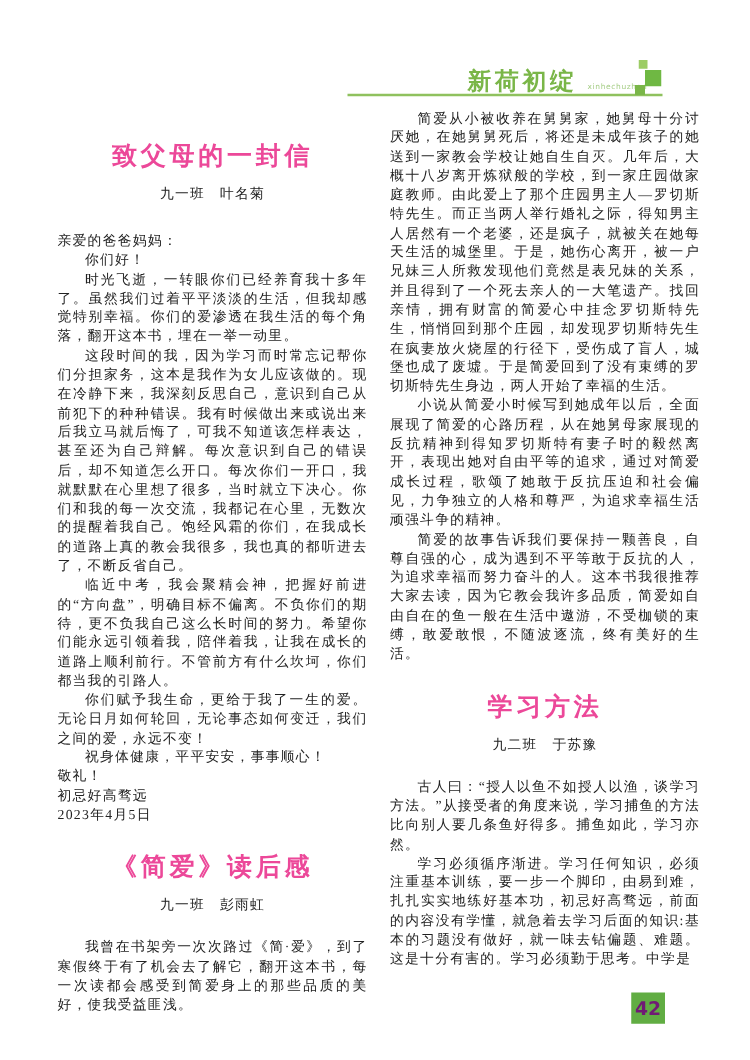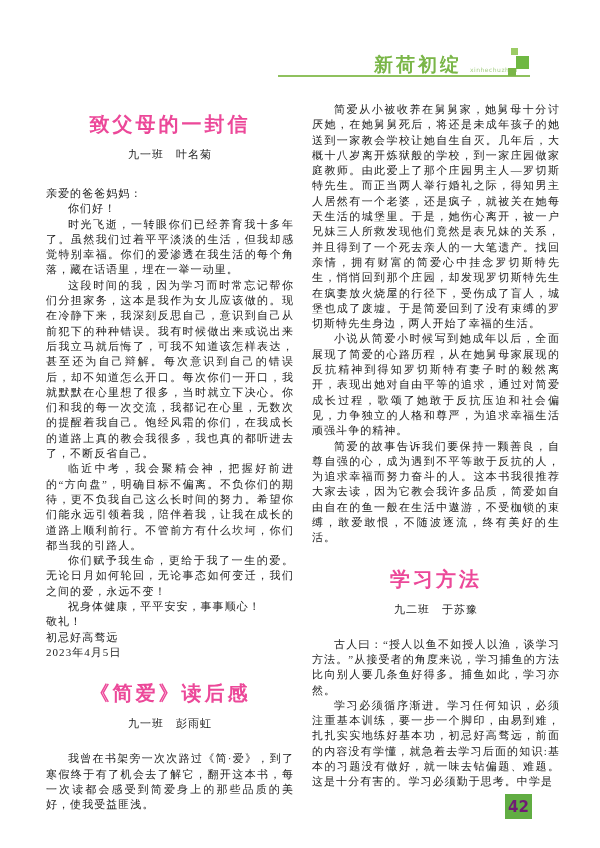--- a/index.html
+++ b/index.html
@@ -31,21 +31,21 @@
   }
   .logo { position:absolute; left:503px; top:48px; width:32px; height:32px; }
   .logo .sq { position:absolute; display:block; }
   .logo .sq1 { left:8px;  top:0;    width:7px;  height:7px;  background:#9ccc65; }
   .logo .sq2 { left:13px; top:8px;  width:13px; height:13px; background:#6fb843; }
   .logo .sq3 { left:5px;  top:20px; width:8px;  height:8px;  background:#7ab648; }
 
   
   .col { position:absolute; width:248px; }
   .col-left  { left:46px;  top:100px; }
-  .col-right { left:312px; top:102px; }
+  .col-right { left:312px; top:88px; }
 
   .article-title {
     margin:0 0 9px 0;
     font-size:20px; font-weight:700; letter-spacing:3px;
     text-align:center; color:#ec4899;
   }
   .mt-first { margin-top:11px; }
   .mt-section { margin-top:20px; }
   .byline {
     text-align:center;
@@ -86,21 +86,21 @@
     <span class="sq sq2"></span>
     <span class="sq sq3"></span>
   </div>
 
   <div class="col col-left">
     <h2 class="article-title mt-first">致父母的一封信</h2>
     <div class="byline">九一班　叶名菊</div>
 
     <p class="body-text">亲爱的爸爸妈妈：</p>
     <p class="body-text indent">你们好！</p>
-    <p class="body-text indent">时光飞逝，一转眼你们已经养育我十多年了。虽然我们过着平平淡淡的生活，但我却感觉特别幸福。你们的爱渗透在我生活的每个角落，藏在话语里，埋在一举一动里。</p>
+    <p class="body-text indent">时光飞逝，一转眼你们已经养育我十多年了。虽然我们过着平平淡淡的生活，但我却感觉特别幸福。你们的爱渗透在我生活的每个角落，翻开这本书，埋在一举一动里。</p>
     <p class="body-text indent">这段时间的我，因为学习而时常忘记帮你们分担家务，这本是我作为女儿应该做的。现在冷静下来，我深刻反思自己，意识到自己从前犯下的种种错误。我有时候做出来或说出来后我立马就后悔了，可我不知道该怎样表达，甚至还为自己辩解。每次意识到自己的错误后，却不知道怎么开口。每次你们一开口，我就默默在心里想了很多，当时就立下决心。你们和我的每一次交流，我都记在心里，无数次的提醒着我自己。饱经风霜的你们，在我成长的道路上真的教会我很多，我也真的都听进去了，不断反省自己。</p>
     <p class="body-text indent">临近中考，我会聚精会神，把握好前进的“方向盘”，明确目标不偏离。不负你们的期待，更不负我自己这么长时间的努力。希望你们能永远引领着我，陪伴着我，让我在成长的道路上顺利前行。不管前方有什么坎坷，你们都当我的引路人。</p>
     <p class="body-text indent">你们赋予我生命，更给于我了一生的爱。无论日月如何轮回，无论事态如何变迁，我们之间的爱，永远不变！</p>
     <p class="body-text indent">祝身体健康，平平安安，事事顺心！</p>
     <p class="body-text">敬礼！</p>
     <p class="body-text sig">初忌好高骛远</p>
     <p class="body-text sig-date">2023年4月5日</p>
 
     <h2 class="article-title mt-section">《简爱》读后感</h2>
     <div class="byline byline-tight">九一班　彭雨虹</div>

